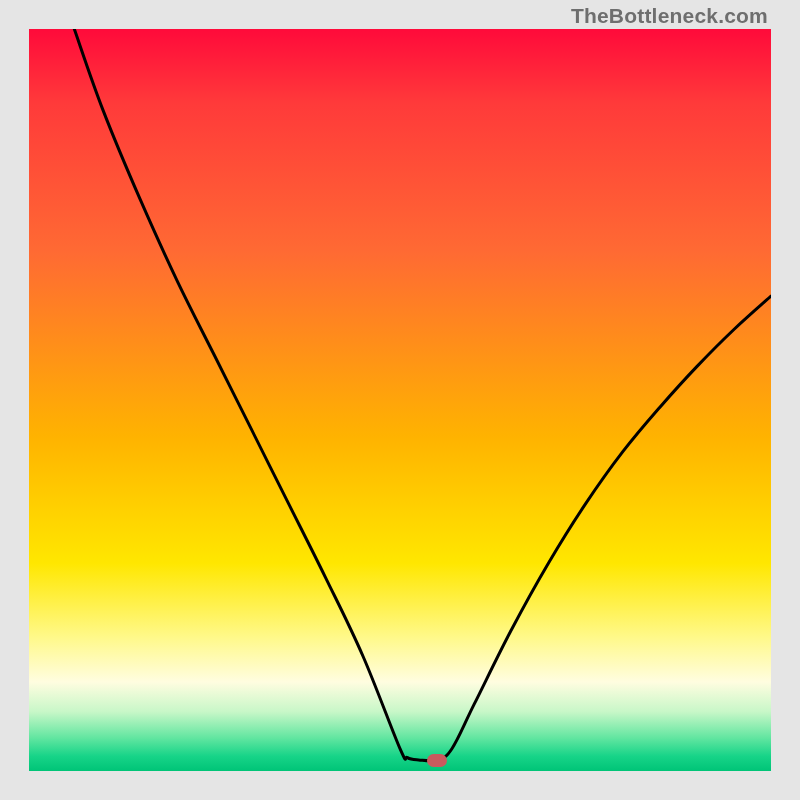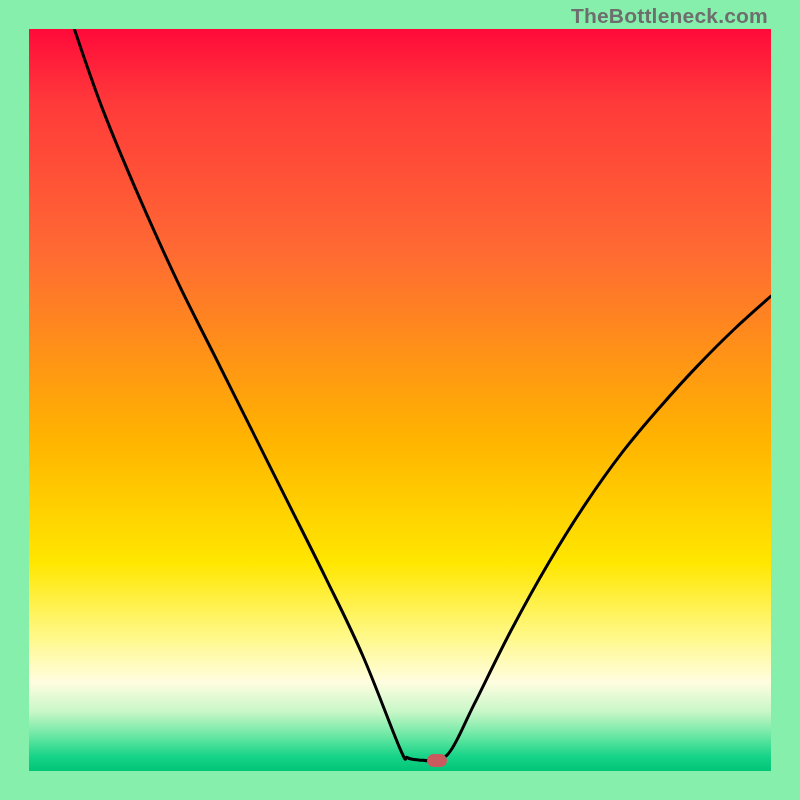--- a/index.html
+++ b/index.html
@@ -9,21 +9,21 @@
     height: 800px;
     background: #000;
     overflow: hidden;
   }
   .frame {
     position: absolute;
     left: 0;
     top: 0;
     width: 800px;
     height: 800px;
-    background: #86efac;
+    background: #e5e5e5;
   }
   .plot {
     position: absolute;
     left: 29px;
     top: 29px;
     width: 742px;
     height: 742px;
     overflow: hidden;
   }
   .gradient {

